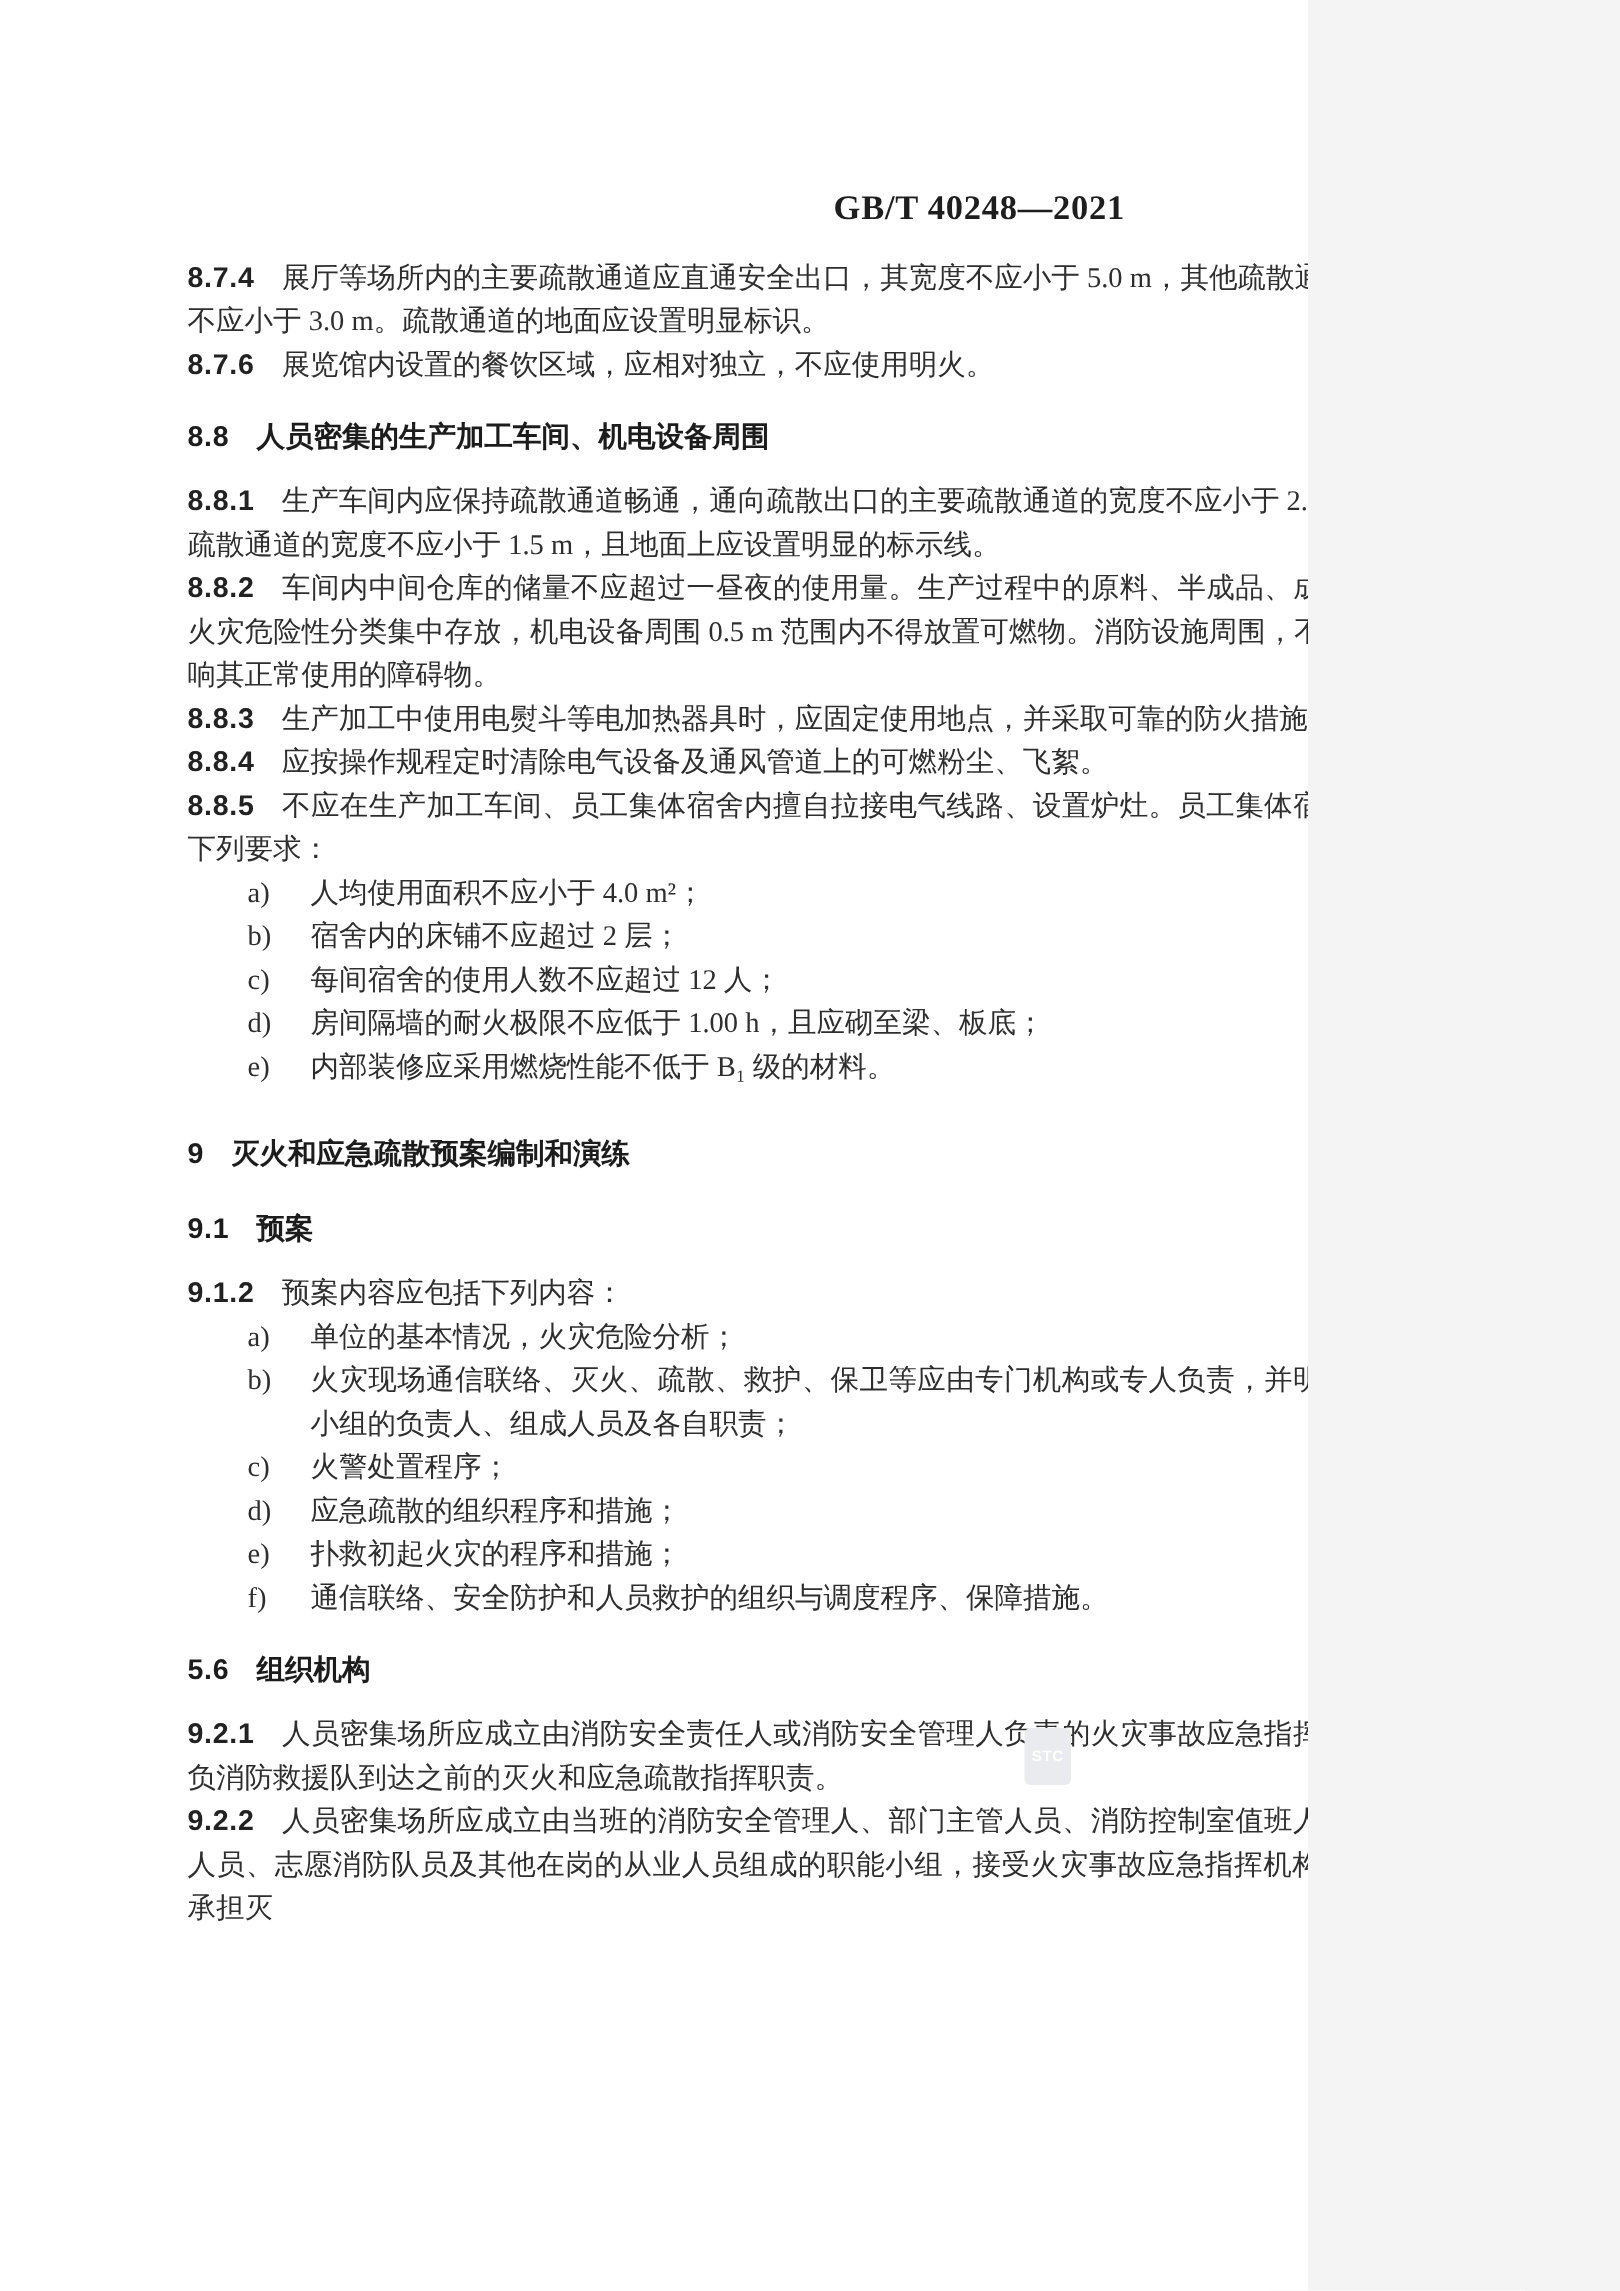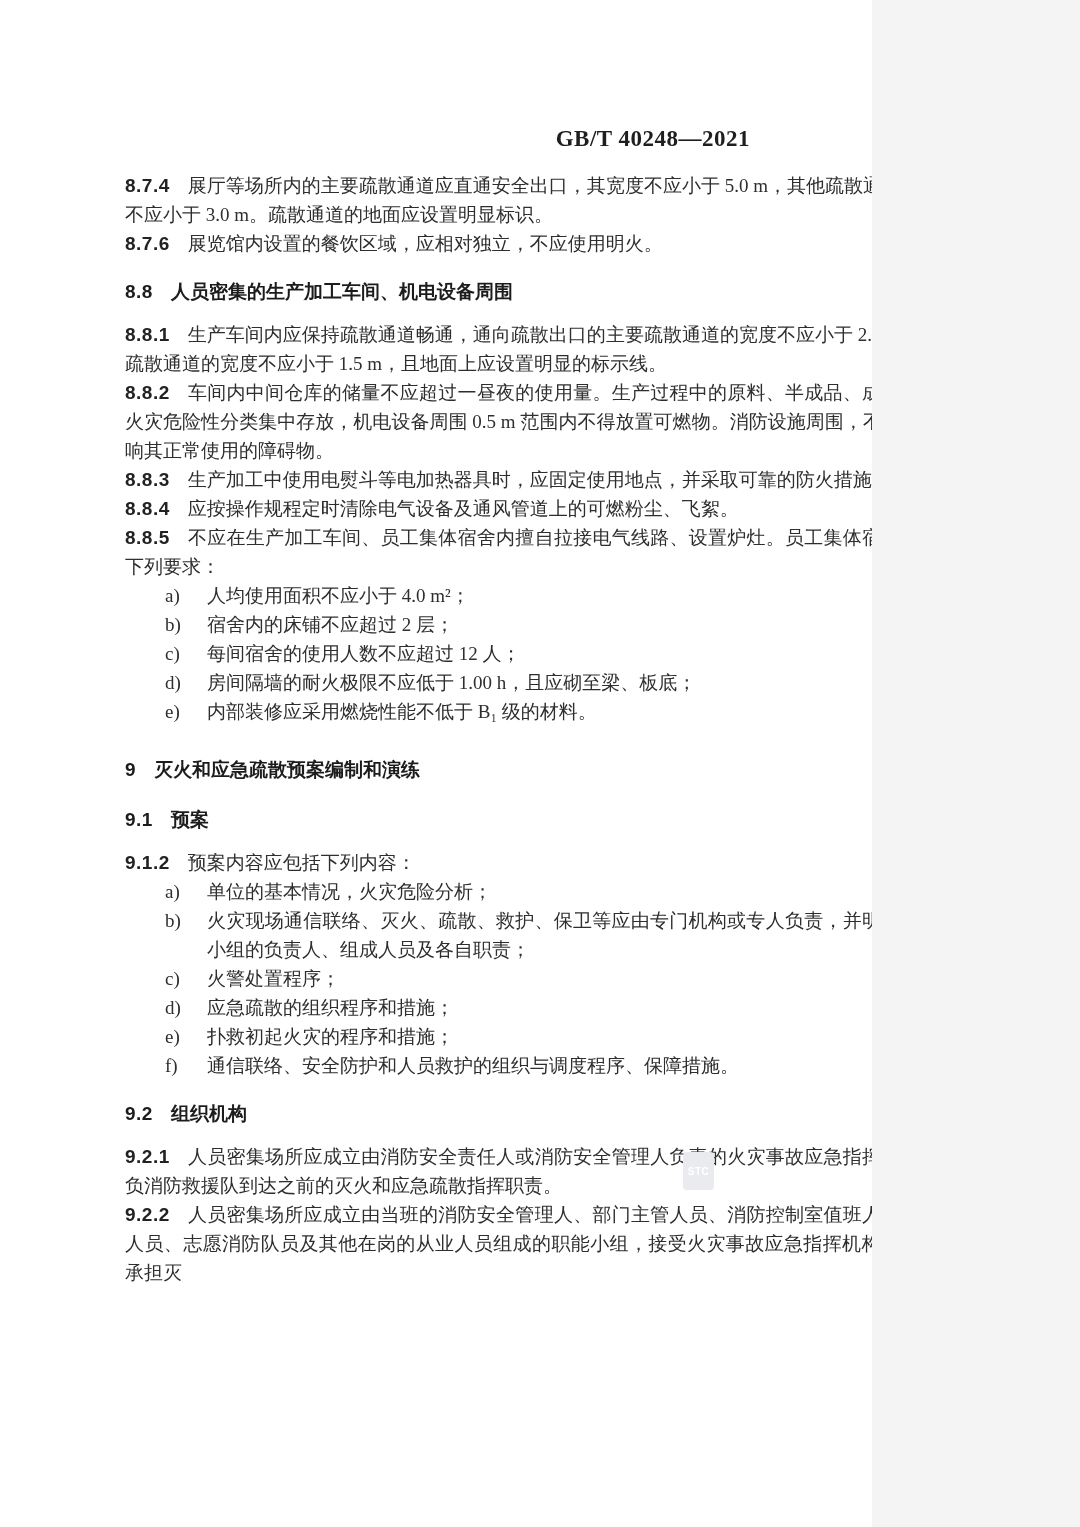--- a/index.html
+++ b/index.html
@@ -106,21 +106,21 @@
       <p class="list-item"><span class="label">e)</span><span>内部装修应采用燃烧性能不低于 B₁ 级的材料。</span></p>
       <div class="heading lvl1"><span class="num">9</span><span>灭火和应急疏散预案编制和演练</span></div>
       <div class="heading lvl2"><span class="num">9.1</span><span>预案</span></div>
       <p class="clause"><span class="num">9.1.2</span><span>预案内容应包括下列内容：</span></p>
       <p class="list-item"><span class="label">a)</span><span>单位的基本情况，火灾危险分析；</span></p>
       <p class="list-item"><span class="label">b)</span><span>火灾现场通信联络、灭火、疏散、救护、保卫等应由专门机构或专人负责，并明确各职能小组的负责人、组成人员及各自职责；</span></p>
       <p class="list-item"><span class="label">c)</span><span>火警处置程序；</span></p>
       <p class="list-item"><span class="label">d)</span><span>应急疏散的组织程序和措施；</span></p>
       <p class="list-item"><span class="label">e)</span><span>扑救初起火灾的程序和措施；</span></p>
       <p class="list-item"><span class="label">f)</span><span>通信联络、安全防护和人员救护的组织与调度程序、保障措施。</span></p>
-      <div class="heading lvl2"><span class="num">9.2</span><span>组织机构</span></div>
+      <div class="heading lvl2"><span class="num">5.6</span><span>组织机构</span></div>
       <p class="clause"><span class="num">9.2.1</span><span>人员密集场所应成立由消防安全责任人或消防安全管理人负责的火灾事故应急指挥机构，担负消防救援队到达之前的灭火和应急疏散指挥职责。</span></p>
       <p class="clause"><span class="num">9.2.2</span><span>人员密集场所应成立由当班的消防安全管理人、部门主管人员、消防控制室值班人员、保安人员、志愿消防队员及其他在岗的从业人员组成的职能小组，接受火灾事故应急指挥机构的指挥，承担灭</span></p>
     </div>
 
   <div class="watermark">
     <span>STC</span>
   </div>
 
   <div class="page-number">15</div>
 </div>

